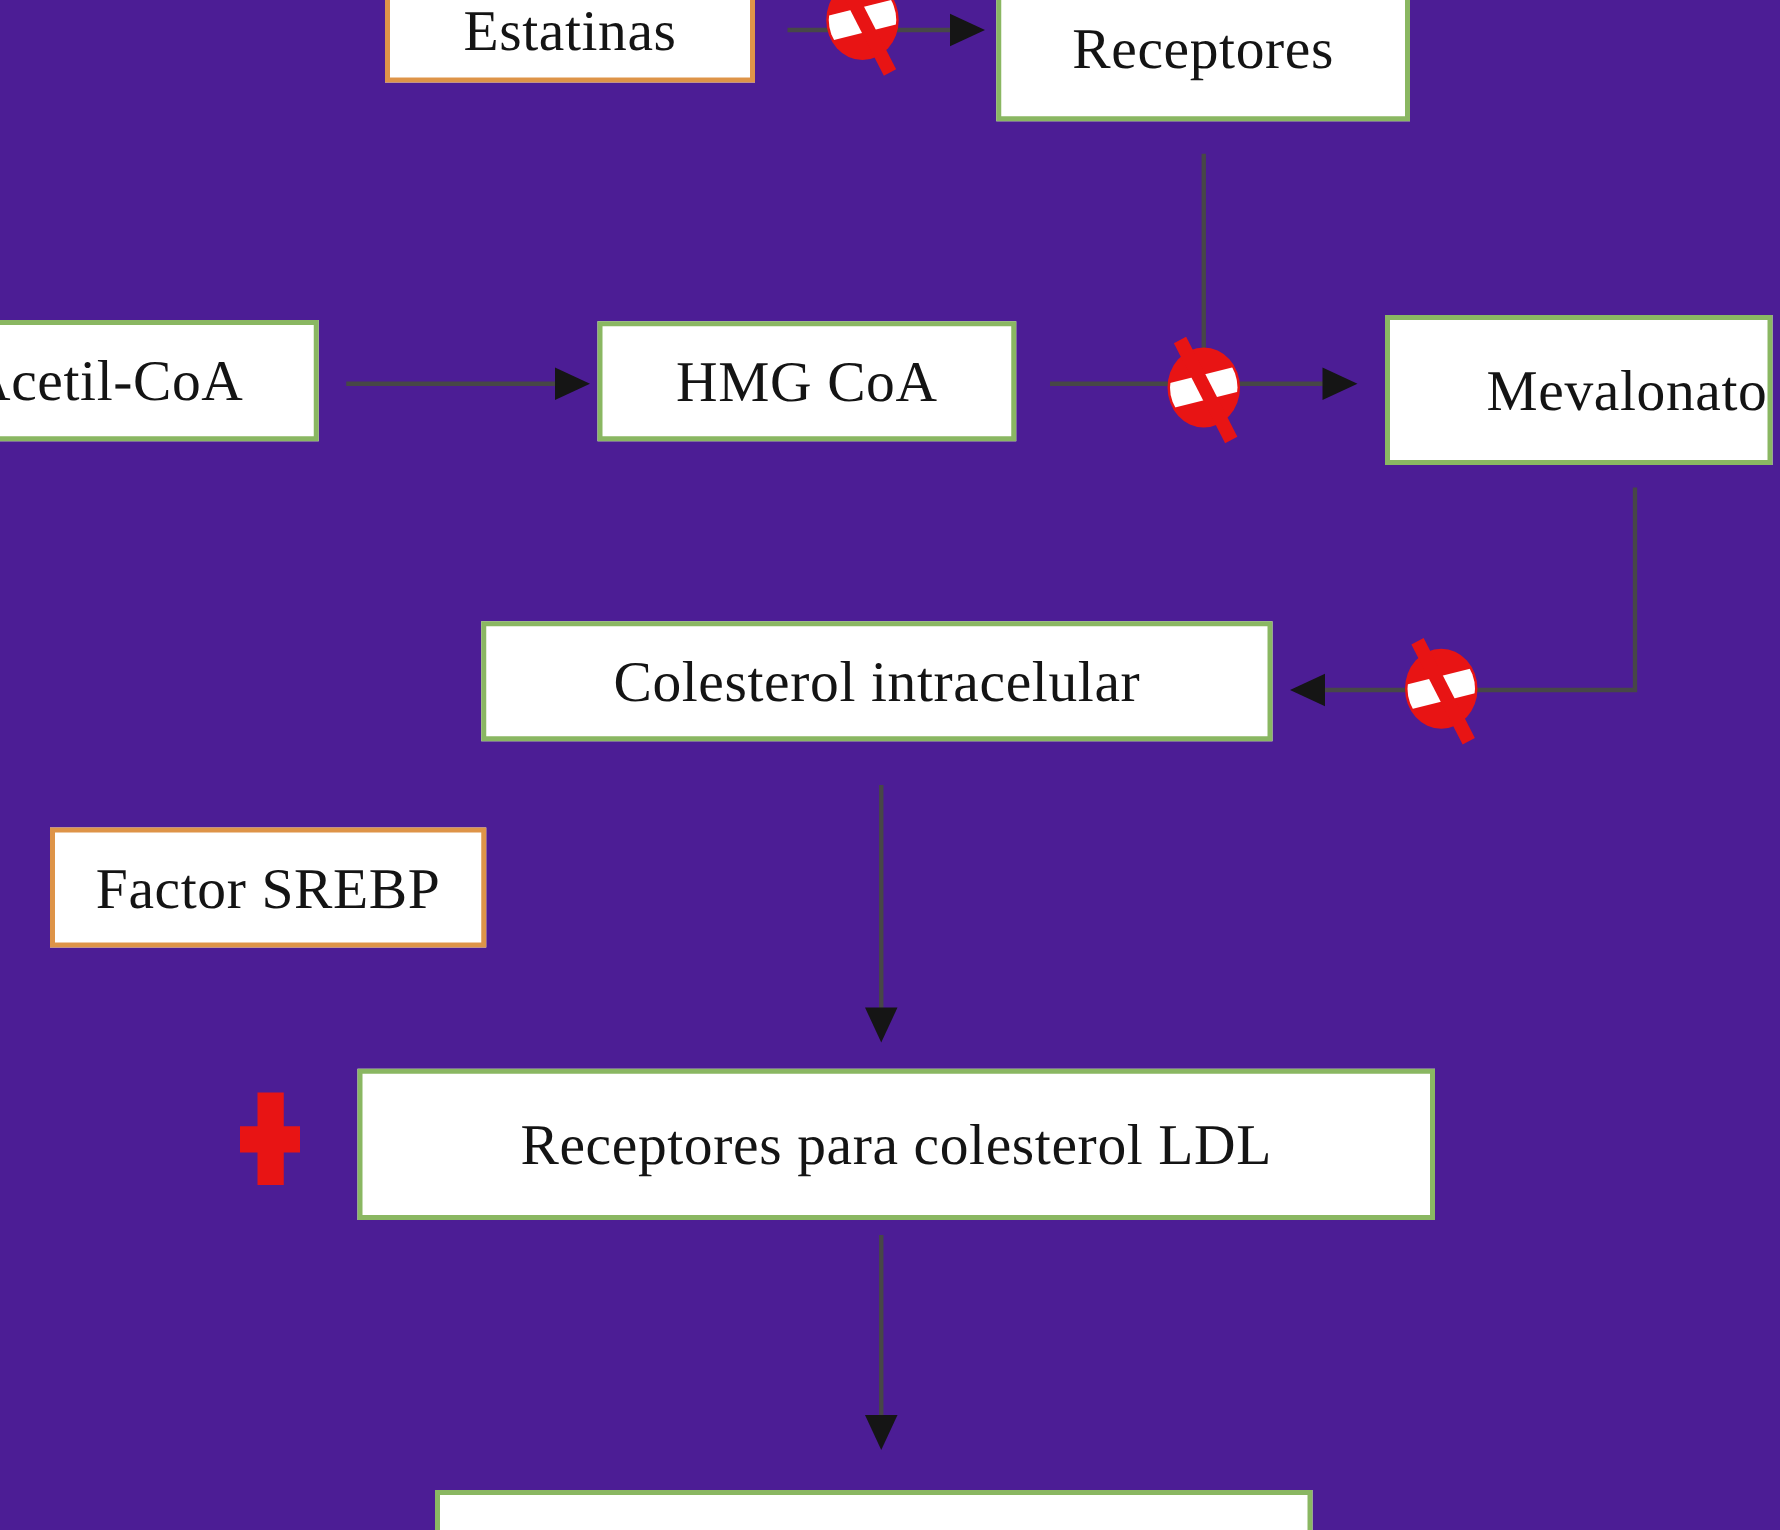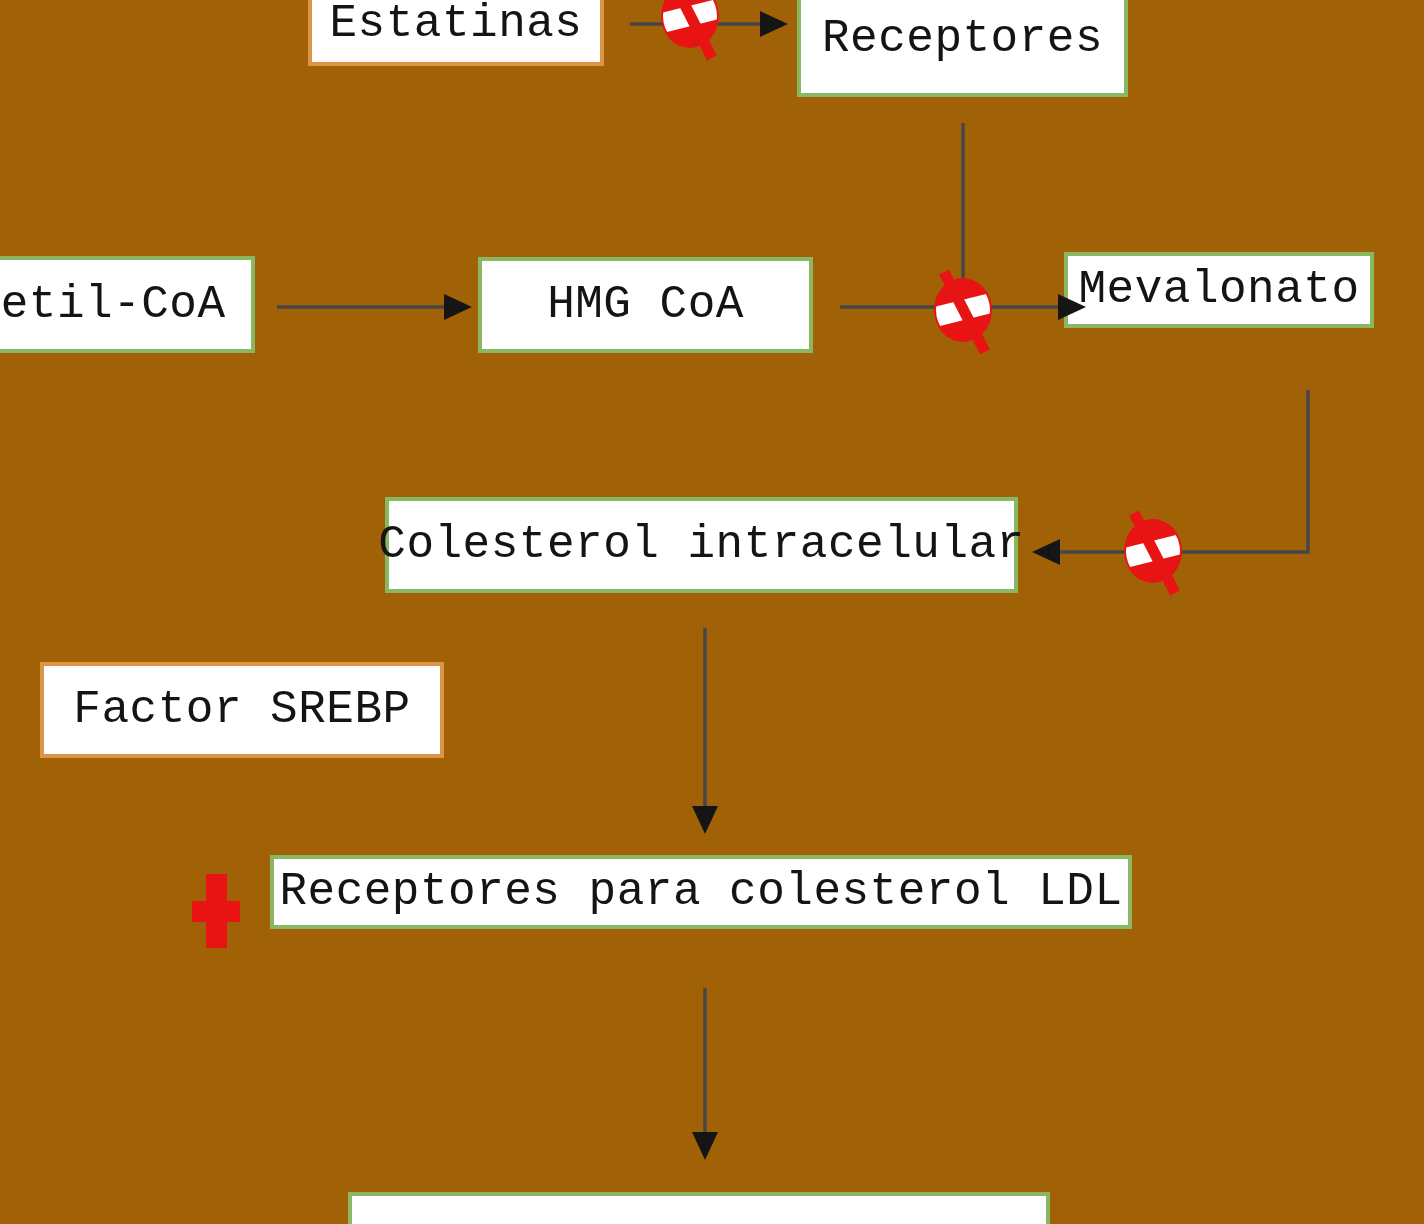--- a/index.html
+++ b/index.html
@@ -1,21 +1,21 @@
 <!DOCTYPE html>
 <html><head>
 <meta charset="utf-8">
 <style>
   html,body{margin:0;padding:0;background:#fcfcfa;}
   .stage{
     position:relative;
     width:1424px;height:1224px;
     overflow:hidden;
-    background:#a16207;
-    font-family:Liberation Mono, monospace;
+    background:#4c1d95;
+    font-family:Liberation Serif, serif;
   }
   .overlay{
     position:absolute;left:0;top:0;width:1424px;height:1224px;
     pointer-events:none;z-index:3;
   }
   .node{
     position:absolute;
     box-sizing:border-box;
     background:#ffffff;
     border:4px solid #8ab762;
@@ -25,24 +25,24 @@
     z-index:2;
     letter-spacing:0.5px;
   }
   .node.orange{border-color:#de9448;}
   .node.twoline{flex-direction:column;line-height:56px;}
   
   #node-estatinas   {left:308px;  top:-18px;  width:296px; height:84px;}
   #node-reductasa   {left:797px;  top:-75px;  width:331px; height:172px;}
   #node-acetil      {left:-85px;  top:256px;  width:340px; height:97px;}
   #node-hmgcoa      {left:478px;  top:257px;  width:335px; height:96px;}
-  #node-mevalonato  {left:1064px; top:252px;  width:310px; height:76px;}
+  #node-mevalonato  {left:1108px; top:252px;  width:310px; height:120px;justify-content:flex-end;}
   #node-colesterol  {left:385px;  top:497px;  width:633px; height:96px;align-items:center;}
-  #node-srebp       {left:40px;   top:662px;  width:404px; height:96px;}
-  #node-receptores  {left:270px;  top:855px;  width:862px; height:74px;text-align:center;}
+  #node-srebp       {left:40px;   top:662px;  width:349px; height:96px;}
+  #node-receptores  {left:286px;  top:855px;  width:862px; height:121px;text-align:center;}
   #node-inferior    {left:348px;  top:1192px; width:702px; height:80px;}
   .edge-line{stroke:#474747;stroke-width:3.5px;fill:none;}
   .edge-head{fill:#151515;stroke:none;}
 </style>
 </head>
 <body>
 
 <div class="stage">
 
   <div class="node orange" id="node-estatinas">

